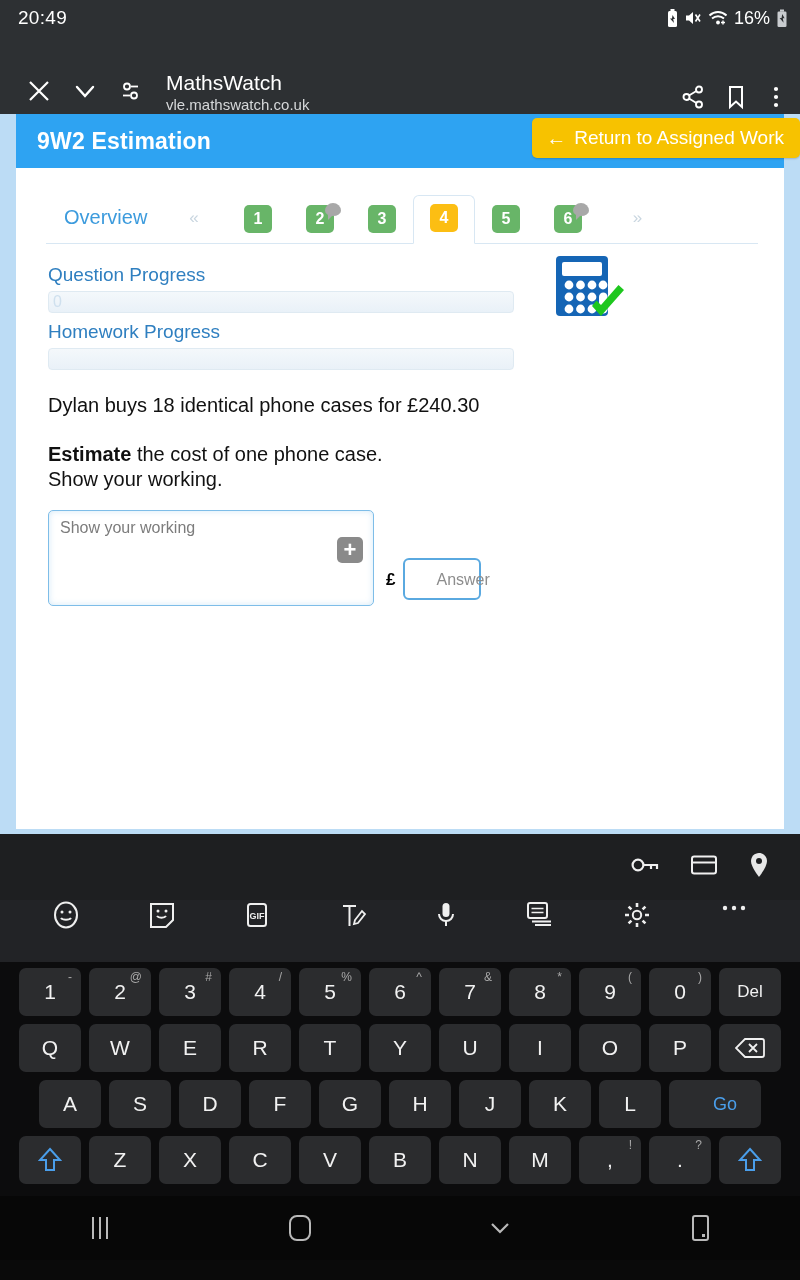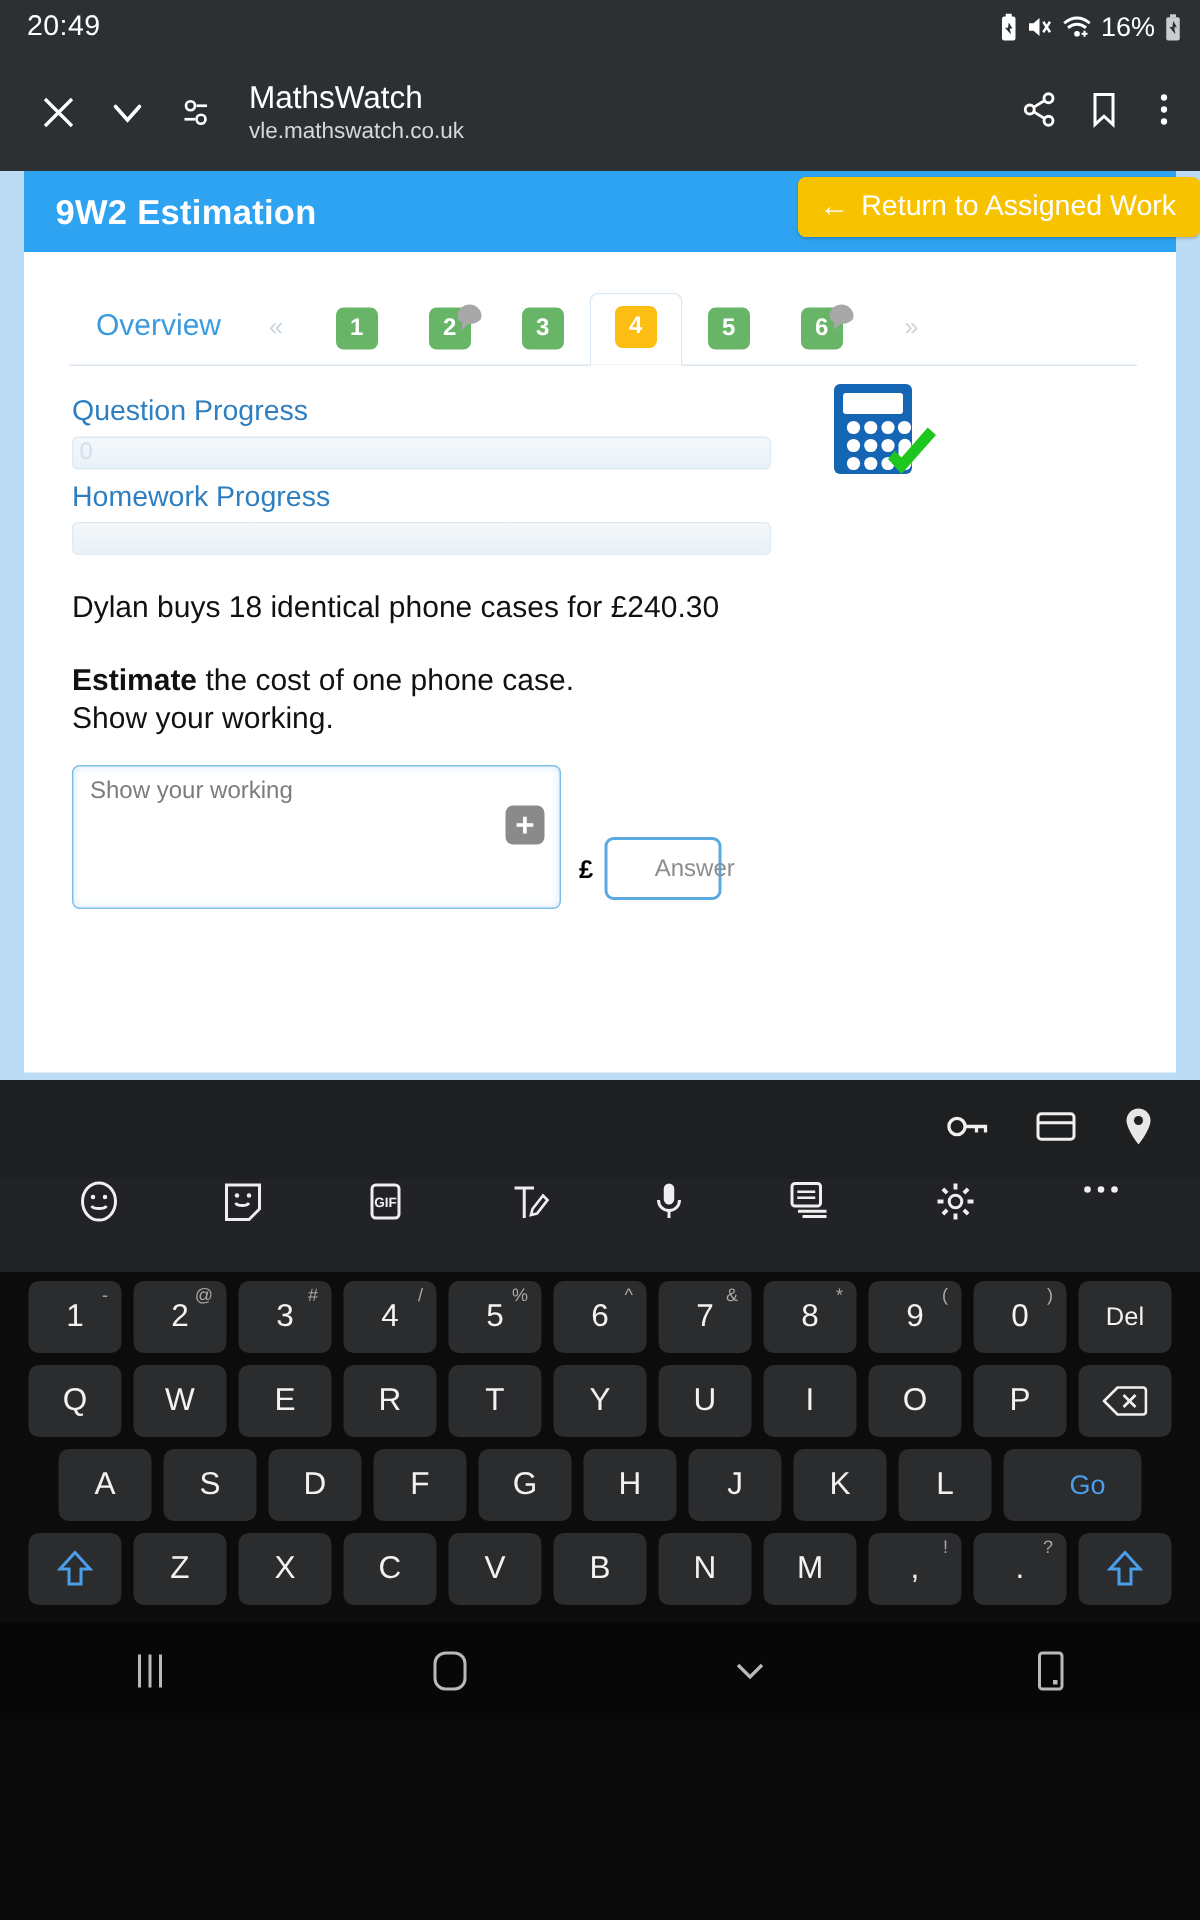--- a/index.html
+++ b/index.html
@@ -18,34 +18,34 @@
     padding:0 12px 0 18px;
   }
   .status-clock{ font-size:19px; letter-spacing:.3px; }
   .status-icons{ display:flex; align-items:center; gap:6px; }
   .status-icons svg{ display:block; }
   .status-batt-pct{ font-size:18px; margin-left:1px;text-align:right; }
 
   
   .chrome{
     height:78px; background:#2d3033; color:#fff;
-    display:flex; align-items:center; padding:0 14px 0 16px;
+    display:flex; align-items:flex-end; padding:0 14px 0 16px;
   }
   .chrome-btn{
     width:46px; height:46px; display:flex; align-items:center; justify-content:center;
     flex:0 0 auto;
   }
   .chrome-title-wrap{ margin-left:12px; flex:1 1 auto; min-width:0; }
   .chrome-title{ font-size:21px; line-height:25px; white-space:nowrap; overflow:hidden; }
   .chrome-url{ font-size:15px; line-height:19px; color:#d6d8da; white-space:nowrap; overflow:hidden; }
   .chrome-right{ display:flex; align-items:center; gap:18px; flex:0 0 auto; }
 
   
   .viewport{
-    position:relative; height:606px; background:#bcdcf5; overflow:hidden;
+    position:relative; height:720px; background:#bcdcf5; overflow:hidden;
   }
   .page-card{
     position:absolute; left:16px; right:16px; top:0; bottom:5px;
     background:#fff;
   }
   .banner{
     height:54px; background:#2ea3f2; position:relative;
     display:flex; align-items:center;
   }
   .banner-title{
@@ -56,21 +56,21 @@
     background:#f7c200; color:#fff; border:0; border-radius:5px;
     font-family:inherit; font-size:19px; padding:0 16px 0 14px;
     display:flex; align-items:center; gap:8px; white-space:nowrap;
     box-shadow:0 1px 2px rgba(0,0,0,.18);
   }
   .return-btn .arr{ font-size:20px; line-height:1; }
 
   
   .tabs-row{
     position:relative; height:62px; margin:14px 26px 0 30px;
-    display:flex; align-items:flex-end; gap:8px;
+    display:flex; align-items:flex-end; gap:18px;
     border-bottom:1px solid #d8e7f3;
   }
   .tab-overview{
     color:#3c9bdd; font-size:20px; padding:0 0 14px 18px; white-space:nowrap;
   }
   .tab-chev{ color:#c9d6e0; font-size:17px; padding:0 10px 15px 24px; }
   .tab-chev.right{ padding:0 0 15px 16px; }
   .tab-nums{ display:flex; align-items:flex-end; }
   .tab-slot{
     width:62px; padding-bottom:10px; display:flex; justify-content:center;

